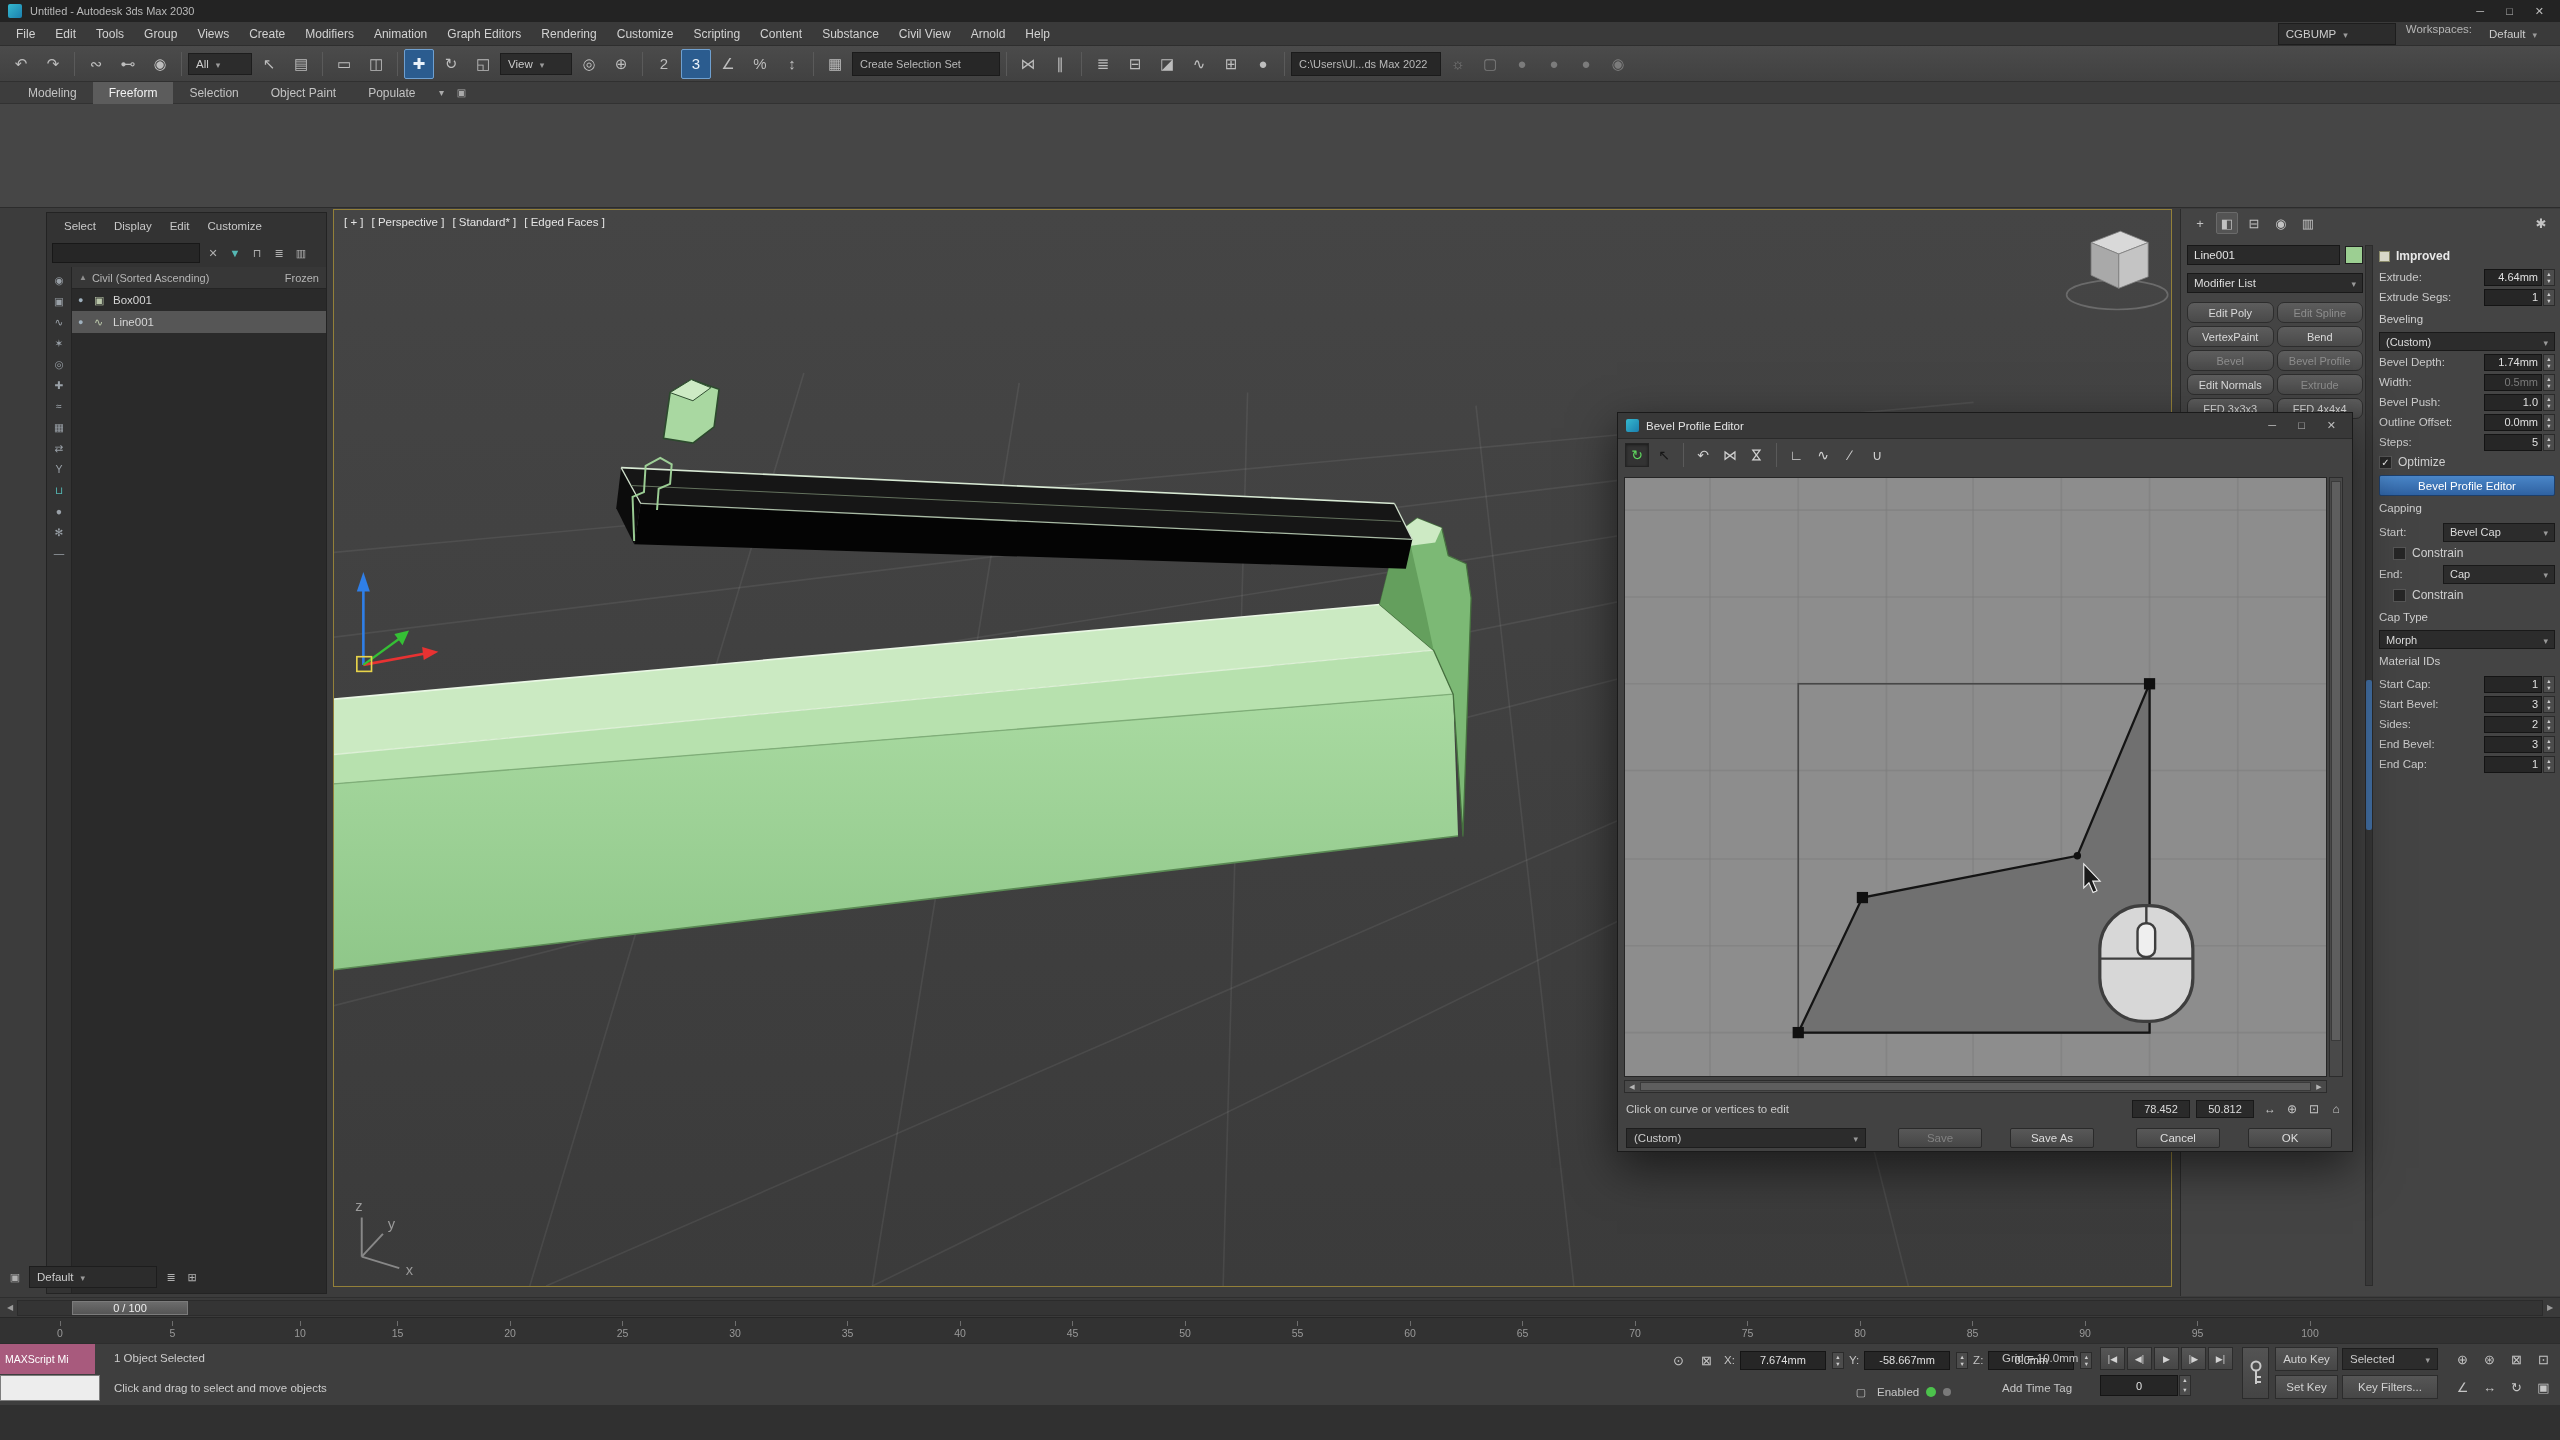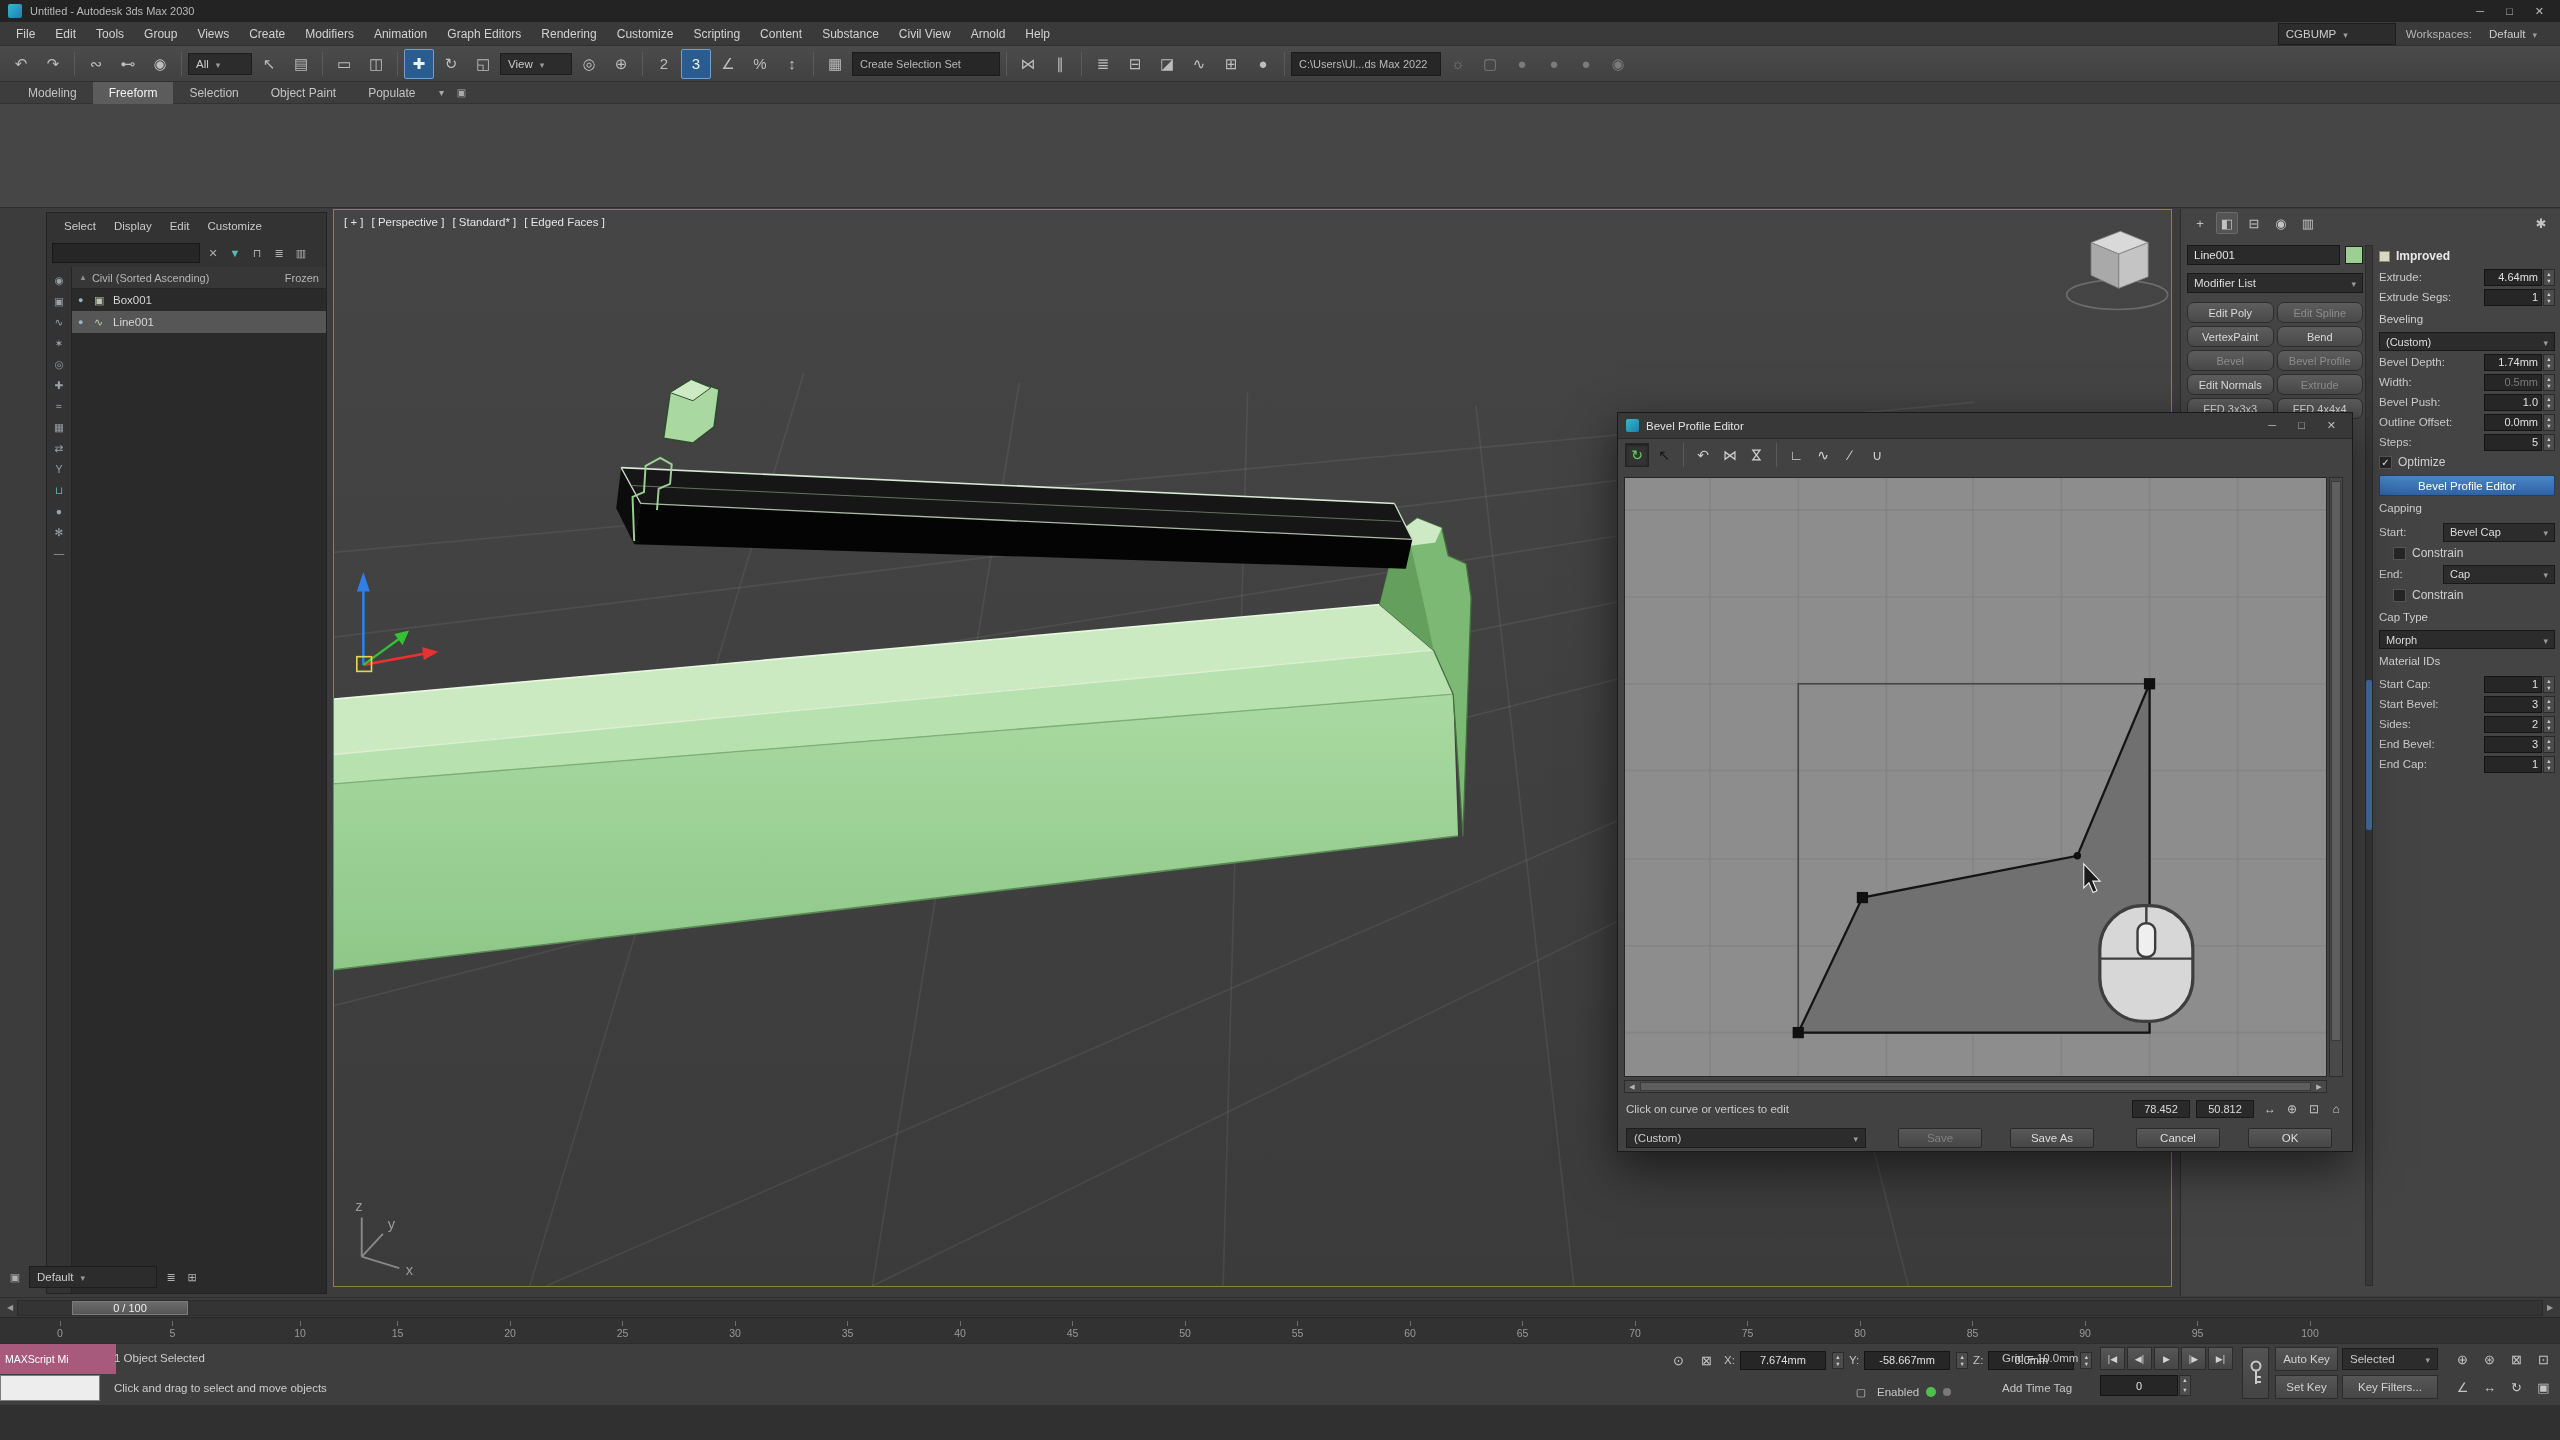--- a/index.html
+++ b/index.html
@@ -8,21 +8,21 @@
 
 #titlebar{position:absolute;left:0;top:0;width:2560px;height:22px;background:#232323;display:flex;align-items:center;gap:8px;padding:0 8px;z-index:20}
 #app-logo{width:14px;height:14px;background:linear-gradient(135deg,#35b9cf,#1b7fae);border-radius:2px}
 #window-title{font-size:11px;color:#b8b8b8}
 .win-btns{margin-left:auto;display:flex;gap:22px;font-size:11px;color:#bdbdbd;padding-right:8px}
 .win-btns span{cursor:default}
 .win-min::after{content:"─"}.win-max::after{content:"□"}.win-close::after{content:"✕"}
 #menubar{position:absolute;left:0;top:22px;width:2560px;height:24px;background:#3a3a3a;display:flex;align-items:center;padding:0 6px;border-bottom:1px solid #2e2e2e;z-index:19}
 #menubar-items{display:flex;align-items:center;height:100%}
 .menu-item{padding:0 10px;font-size:12px;color:#d2d2d2;display:flex;align-items:center;height:100%}
-.mb-right{margin-left:auto;display:flex;align-items:center;gap:10px;padding-right:10px}
+.mb-right{margin-left:auto;display:flex;align-items:flex-start;gap:10px;padding-right:10px}
 .tb-dd{height:22px;background:#2c2c2c;border:1px solid #1d1d1d;display:flex;align-items:center;gap:7px;padding:0 7px;font-size:11.5px;color:#cccccc}
 .dd::after{content:"▾";font-size:9px;color:#9a9a9a}
 #workspaces-label{font-size:11.5px;color:#b5b5b5}
 #main-toolbar{position:absolute;left:0;top:46px;width:2560px;height:36px;background:linear-gradient(#4b4b4b,#414141);display:flex;align-items:center;gap:2px;padding:0 6px;border-bottom:1px solid #303030;z-index:18}
 .ic{width:30px;height:30px;display:flex;align-items:center;justify-content:center;font-size:15px;color:#bdbdbd;border-radius:2px;flex:0 0 auto}
 .ic.active{background:#2b5c8f;border:1px solid #6fa0d0;color:#eaf2fa}
 .dim{opacity:.45}
 .sep{width:1px;height:24px;background:#2c2c2c;border-right:1px solid #5a5a5a;margin:0 4px;flex:0 0 auto}
 .tb-field{height:24px;background:#272727;border:1px solid #1b1b1b;display:flex;align-items:center;padding:0 7px;font-size:11px;color:#b9b9b9;white-space:nowrap;overflow:hidden;flex:0 0 auto}
 #ribbon-tabs{position:absolute;left:0;top:82px;width:2560px;height:22px;background:#3d3d3d;display:flex;align-items:center;padding-left:12px;border-bottom:1px solid #323232;z-index:17}
@@ -117,21 +117,21 @@
 
 #timeline{position:absolute;left:0;top:1297px;width:2560px;height:20px;background:#3a3a3a;border-top:1px solid #2e2e2e;display:flex;align-items:center;padding:0 3px}
 .tl-arrow{width:14px;font-size:8px;color:#9a9a9a;text-align:center}
 #tl-track{position:relative;flex:1;height:16px;background:#343434;border:1px solid #2b2b2b}
 #tl-handle{position:absolute;left:54px;top:0;width:116px;height:14px;background:linear-gradient(#6c6c6c,#555555);border:1px solid #7b7b7b;font-size:11px;color:#efefef;display:flex;align-items:center;justify-content:center}
 #ruler{position:absolute;left:0;top:1317px;width:2560px;height:26px;background:#323232;border-top:1px solid #272727}
 .tick{position:absolute;top:3px;width:44px;margin-left:-22px;text-align:center;font-size:10.5px;color:#999999}
 .tick i{display:block;width:1px;height:5px;background:#6e6e6e;margin:0 auto 1px}
 
 #statusbar{position:absolute;left:0;top:1343px;width:2560px;height:62px;background:#3e3e3e;border-top:1px solid #2d2d2d;font-size:11.5px}
-#ms-top{position:absolute;left:0;top:0;width:116px;height:30px;background:#a85a7d;color:#ffffff;font-size:10.5px;display:flex;align-items:center;padding:0 5px;white-space:nowrap;overflow:hidden}
+#ms-top{position:absolute;left:0;top:0;width:95px;height:30px;background:#a85a7d;color:#ffffff;font-size:10.5px;display:flex;align-items:center;padding:0 5px;white-space:nowrap;overflow:hidden}
 #ms-bot{position:absolute;left:0;top:31px;width:100px;height:26px;background:#ededed;border:1px solid #7d7d7d}
 #sel-status{position:absolute;left:114px;top:8px;color:#cdcdcd}
 #prompt{position:absolute;left:114px;top:38px;color:#cdcdcd}
 #enabled-cluster{position:absolute;left:1852px;top:36px;display:flex;align-items:center;gap:7px;color:#c7c7c7}
 #enabled-dot{width:10px;height:10px;border-radius:50%;background:#4cc24c}
 #enabled-dot2{width:8px;height:8px;border-radius:50%;background:#7a7a7a}
 #coords{position:absolute;left:1666px;top:4px;display:flex;align-items:center;gap:5px}
 .clbl{color:#c3c3c3}
 .cval{width:86px;height:19px;background:#262626;border:1px solid #151515;display:flex;align-items:center;justify-content:center;font-size:11px;color:#e0e0e0}
 #grid-label{position:absolute;left:2002px;top:8px;color:#c7c7c7}

